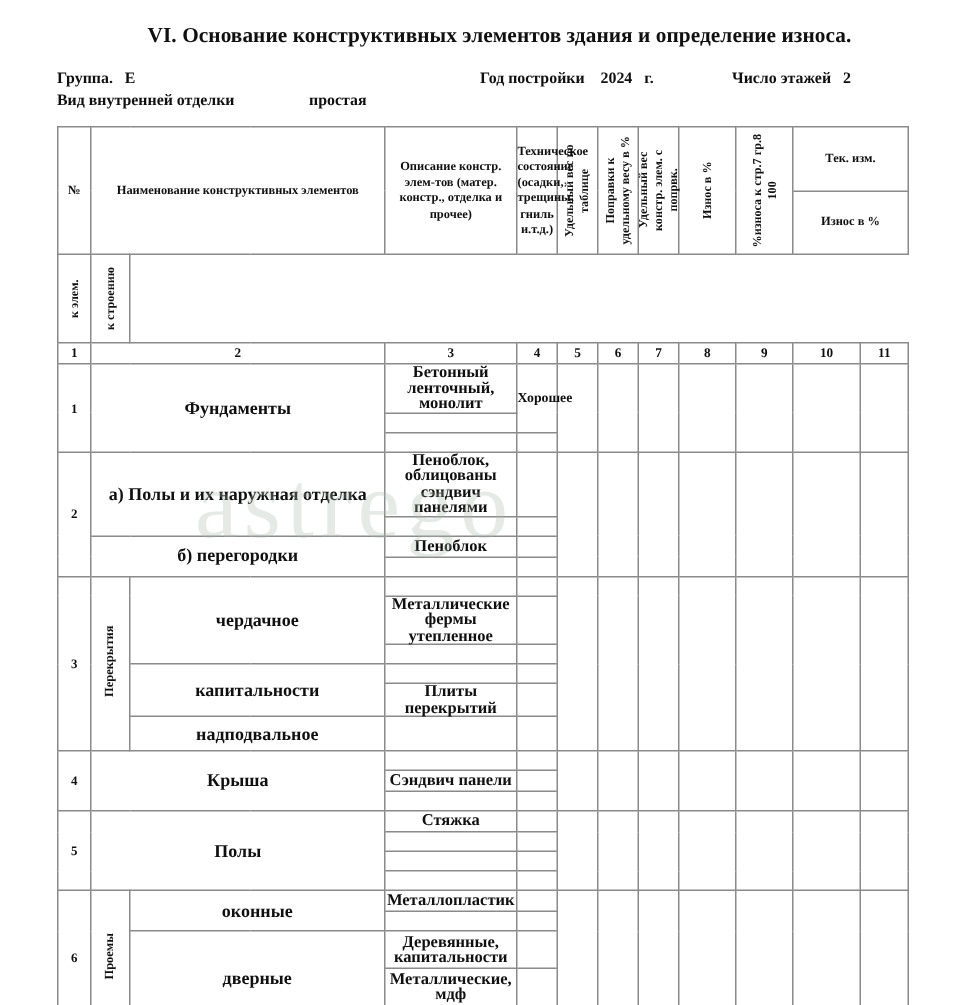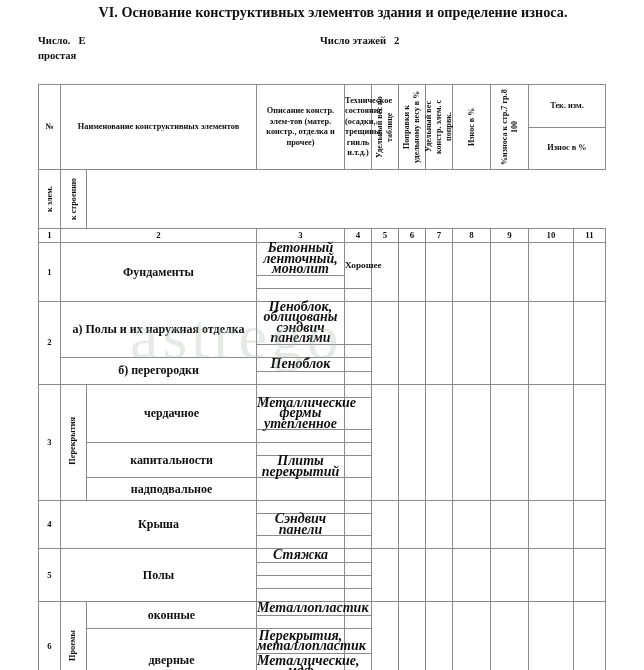--- a/index.html
+++ b/index.html
@@ -31,21 +31,21 @@
     pointer-events: none;
     z-index: 3;
     white-space: nowrap;
   }
 
   
   #doc-title {
     text-align: center;
     font-size: 14.2px;
     font-weight: bold;
-    padding-top: 4px;
+    padding-top: 16px;
     letter-spacing: 0.05px;
     margin-left: 22px;
   }
 
   
   #meta {
     margin-top: 13px;
     padding: 0 8px 0 38px;
     font-size: 10.6px;
     font-weight: bold;
@@ -88,51 +88,61 @@
     transform: rotate(180deg);
     white-space: normal;
     font-size: 8.1px;
     line-height: 10px;
     height: 78px;
     text-align: center;
     display: inline-block;
   }
 
   .lbl { text-align: center; font-size: 12px; padding: 1px 3px; }
-  .desc { text-align: left; padding-left: 4px; font-size: 14px; line-height: 11.5px; font-style: italic; }
+  .desc { text-align: left; padding-left: 4px; font-size: 11px; line-height: 11.5px; }
   .ctr  { text-align: center; font-size: 9.2px; }
 
   .rowlabel-vert {
     writing-mode: vertical-rl;
     transform: rotate(180deg);
     font-size: 8.3px;
     white-space: nowrap;
     display: inline-block;
   }
   .blank { height: 12px; }
 </style>
 </head>
 <body>
 
 <div id="doc-title">VI. Основание конструктивных элементов здания и определение износа.</div>
 
 <div id="meta">
   <div class="meta-row">
     <span class="meta-left">
-      <span>Число.</span>
+      <span>Группа.</span>
       &nbsp;
       <span>Е</span>
+    </span>
+    <span class="meta-mid">
+      <span>Год постройки</span>
+      &nbsp;&nbsp;
+      <span>2024</span>
+      &nbsp;
+      <span>г.</span>
     </span>
     <span class="meta-right">
       <span>Число этажей</span>
       &nbsp;
       <span>2</span>
     </span>
   </div>
   <div class="meta-row">
+    <span class="meta-mid">
+      <span>Вид внутренней отделки</span>
+    </span>
     <span class="meta-right">
       <span>простая</span>
     </span>
   </div>
 </div>
 
 <div id="watermark">astrego</div>
 
 <table id="grid">
   <colgroup>
@@ -359,21 +369,21 @@
     <td rowspan="5"></td>
     <td rowspan="5"></td>
     <td rowspan="5"></td>
   </tr>
   <tr>
     <td class="blank"></td>
     <td class="blank"></td>
   </tr>
   <tr>
     <td rowspan="3" colspan="2" class="lbl">дверные</td>
-    <td class="desc" style="height:24px">Перекрытия, металлопластик</td>
+    <td class="desc" style="height:24px">Деревянные, капитальности</td>
     <td class="blank"></td>
   </tr>
   <tr>
     <td class="desc" style="height:24px">Металлические, мдф</td>
     <td class="blank"></td>
   </tr>
   <tr>
     <td class="blank"></td>
     <td class="blank"></td>
   </tr>

